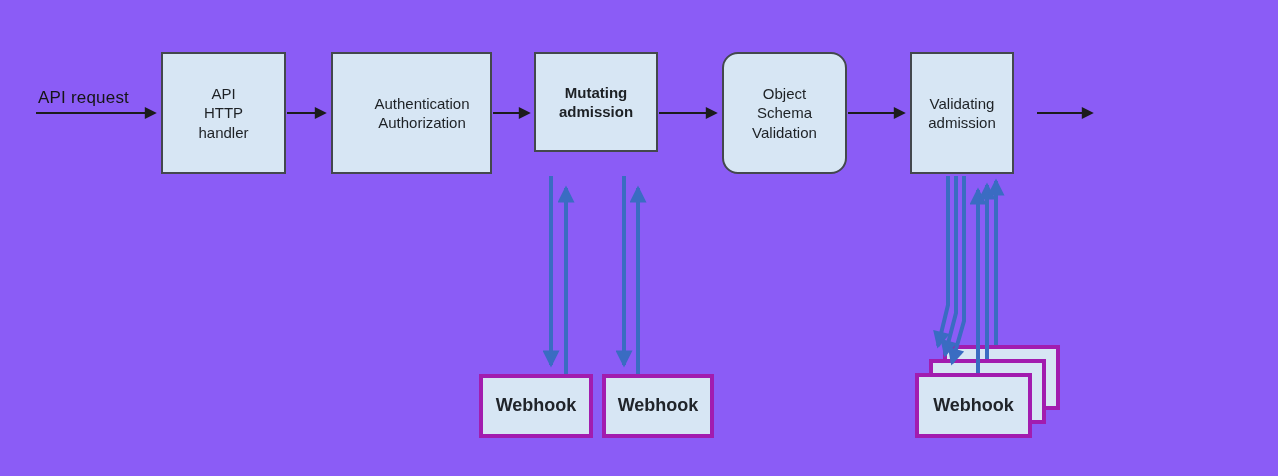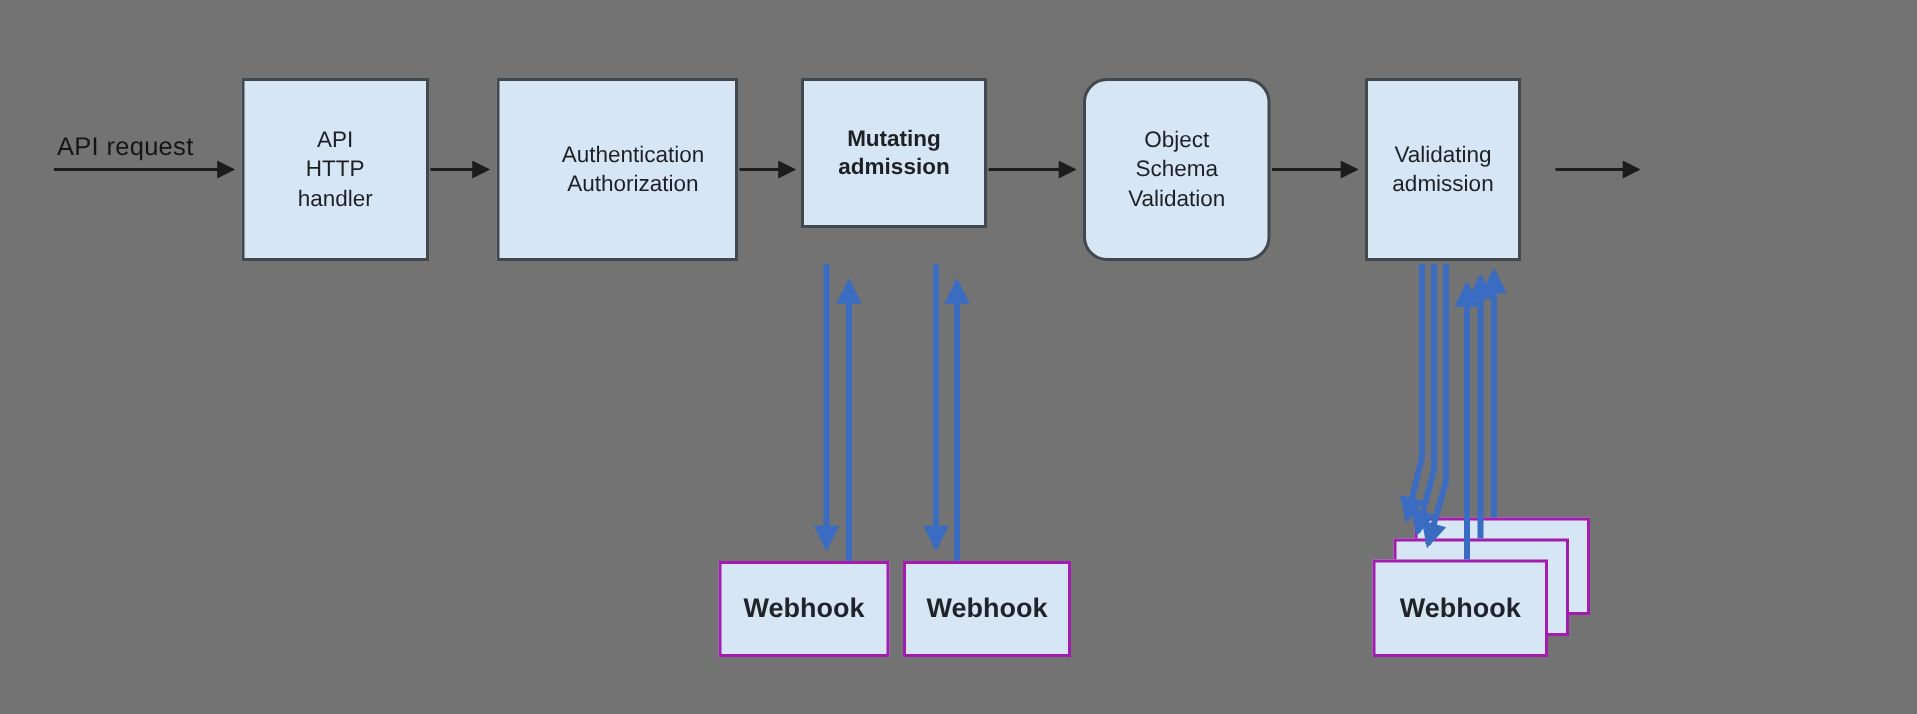--- a/index.html
+++ b/index.html
@@ -5,39 +5,39 @@
   html, body {
     margin: 0;
     padding: 0;
     background: #ffffff;
     font-family: "Liberation Sans", sans-serif;
   }
   .canvas {
     position: relative;
     width: 1278px;
     height: 476px;
-    background: #737373;
+    background: #8b5cf6;
     overflow: hidden;
   }
   .node {
     position: absolute;
     box-sizing: border-box;
     background: #d7e6f4;
     border: 2px solid #43484d;
     display: flex;
     align-items: center;
     justify-content: center;
     text-align: center;
     font-size: 15px;
     line-height: 1.3;
     color: #1d2125;
     white-space: pre-line;
   }
   .webhook {
-    border: 2px solid #a21caf;
+    border: 4px solid #a21caf;
     font-weight: bold;
     font-size: 18px;
     color: #20242a;
     white-space: normal;
   }
   .request-label {
     position: absolute;
     left: 38px;
     top: 88px;
     width: 130px;

